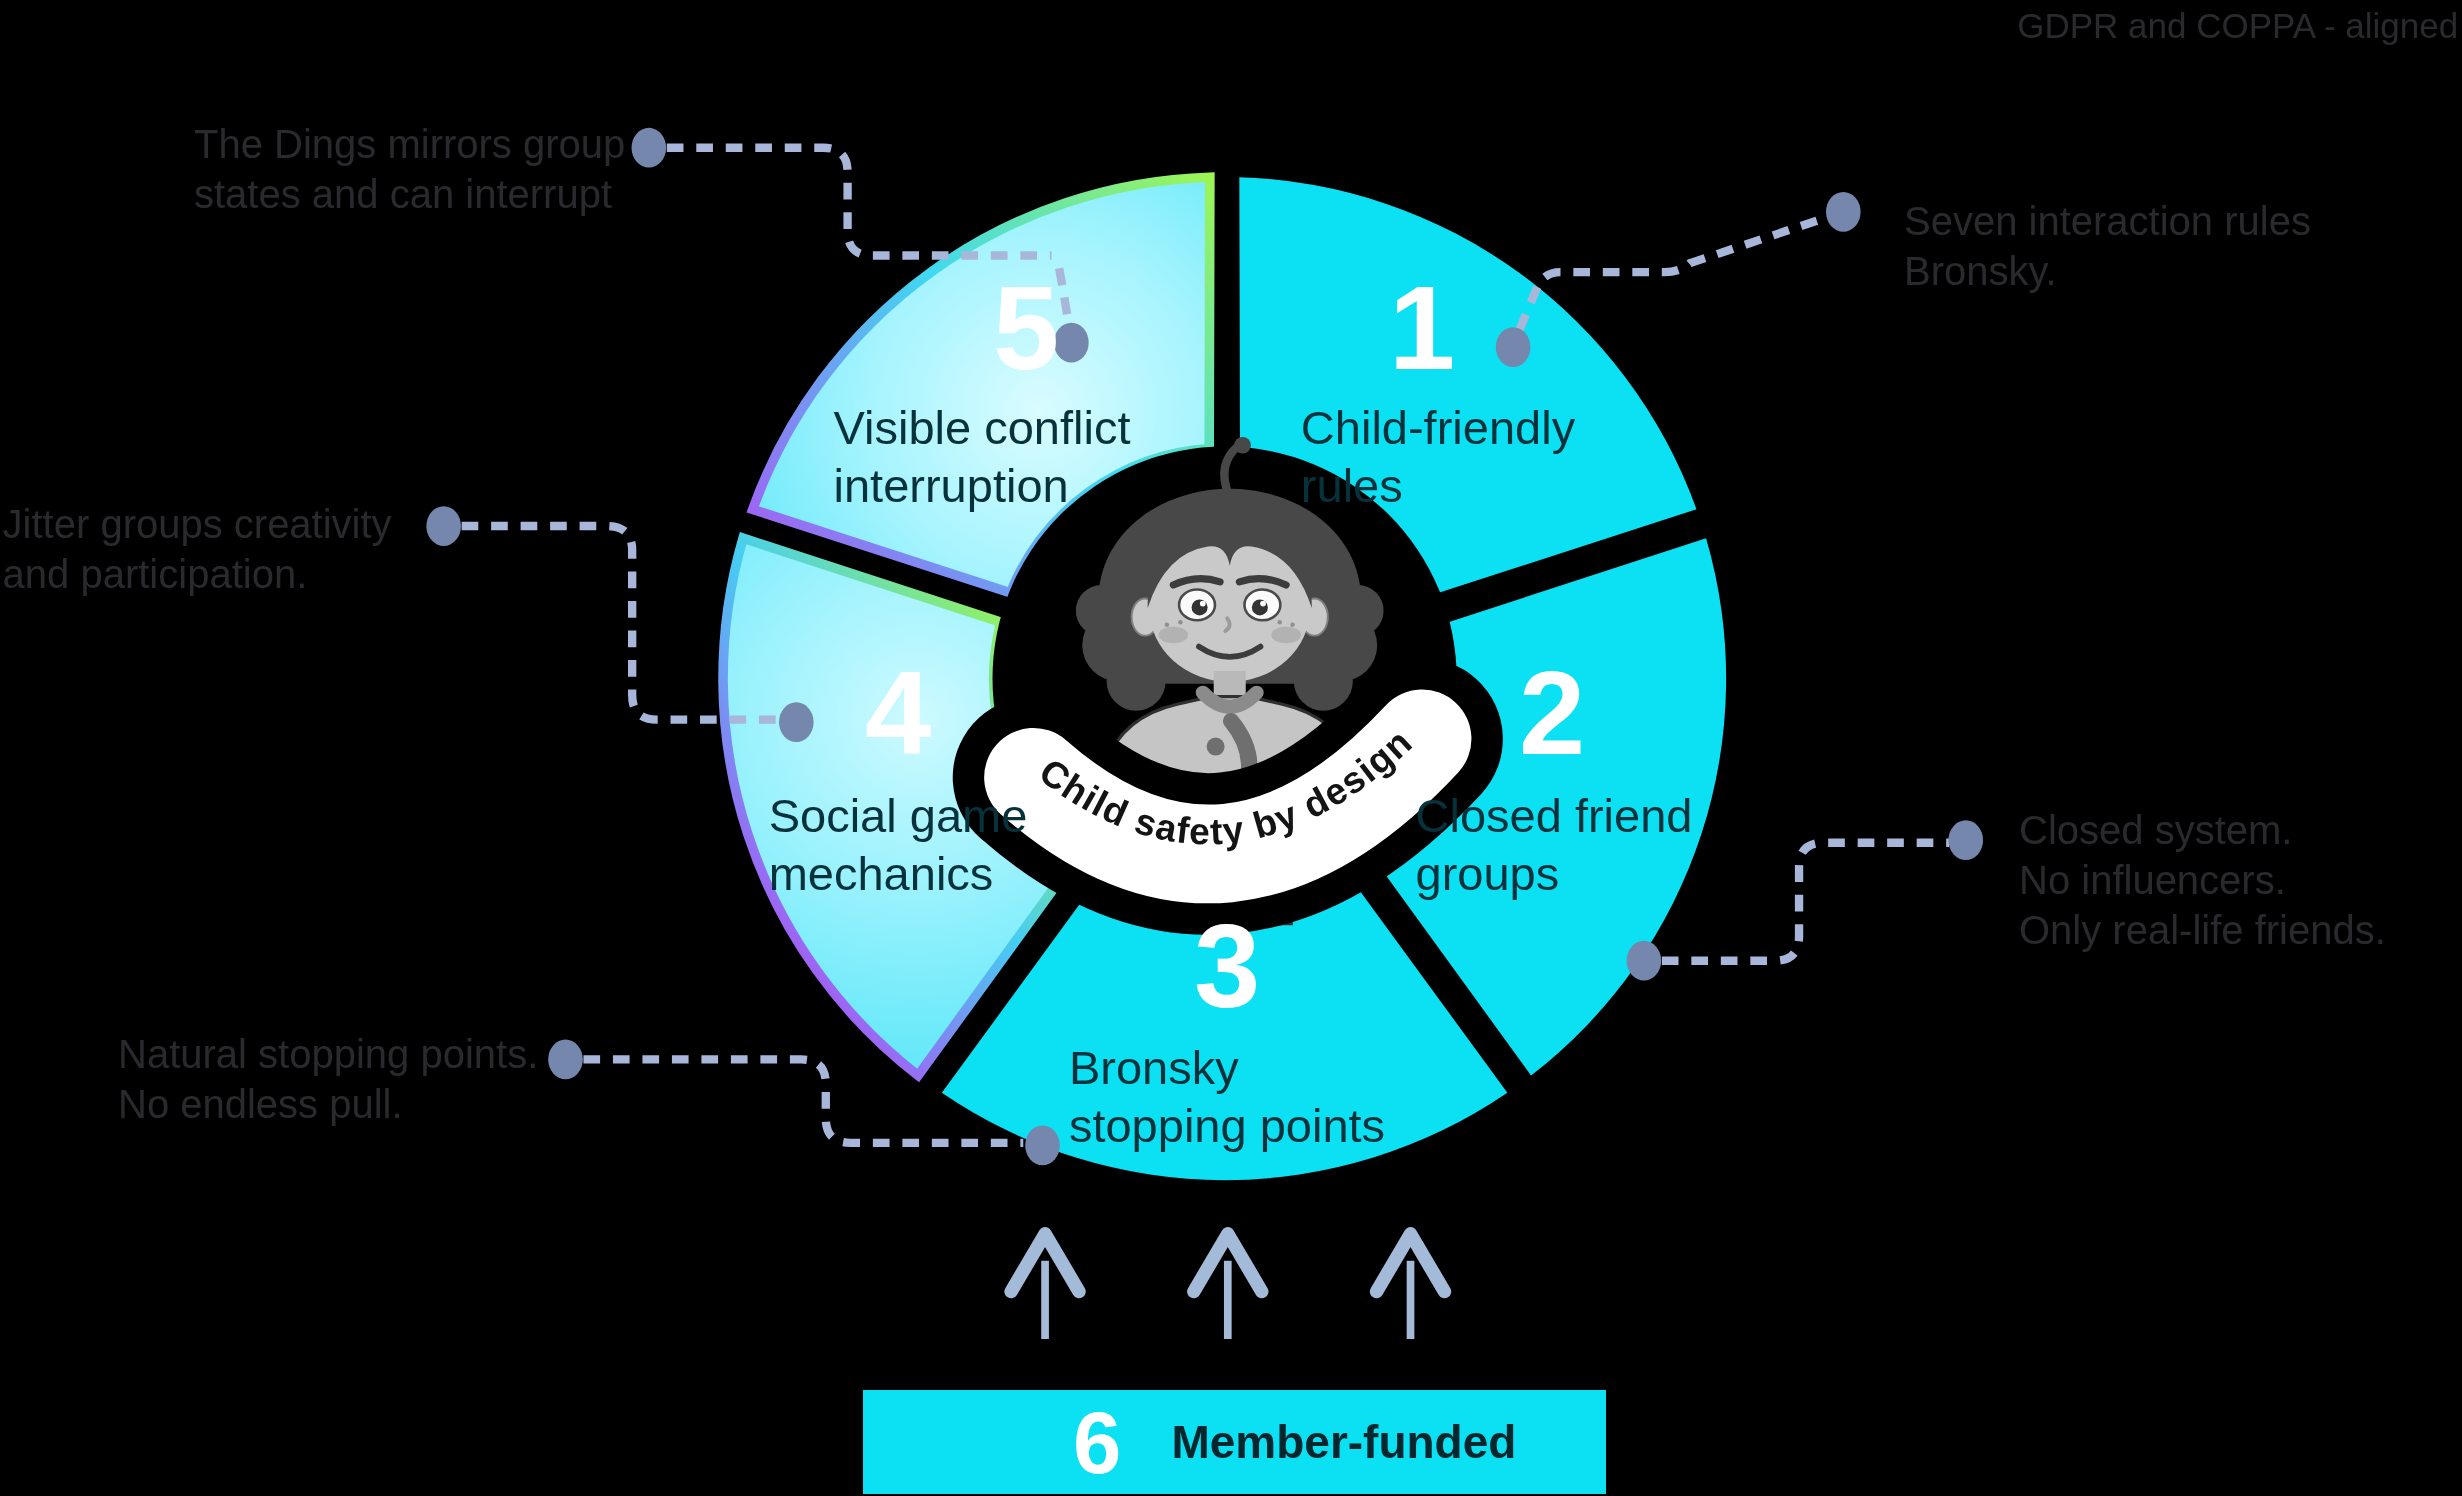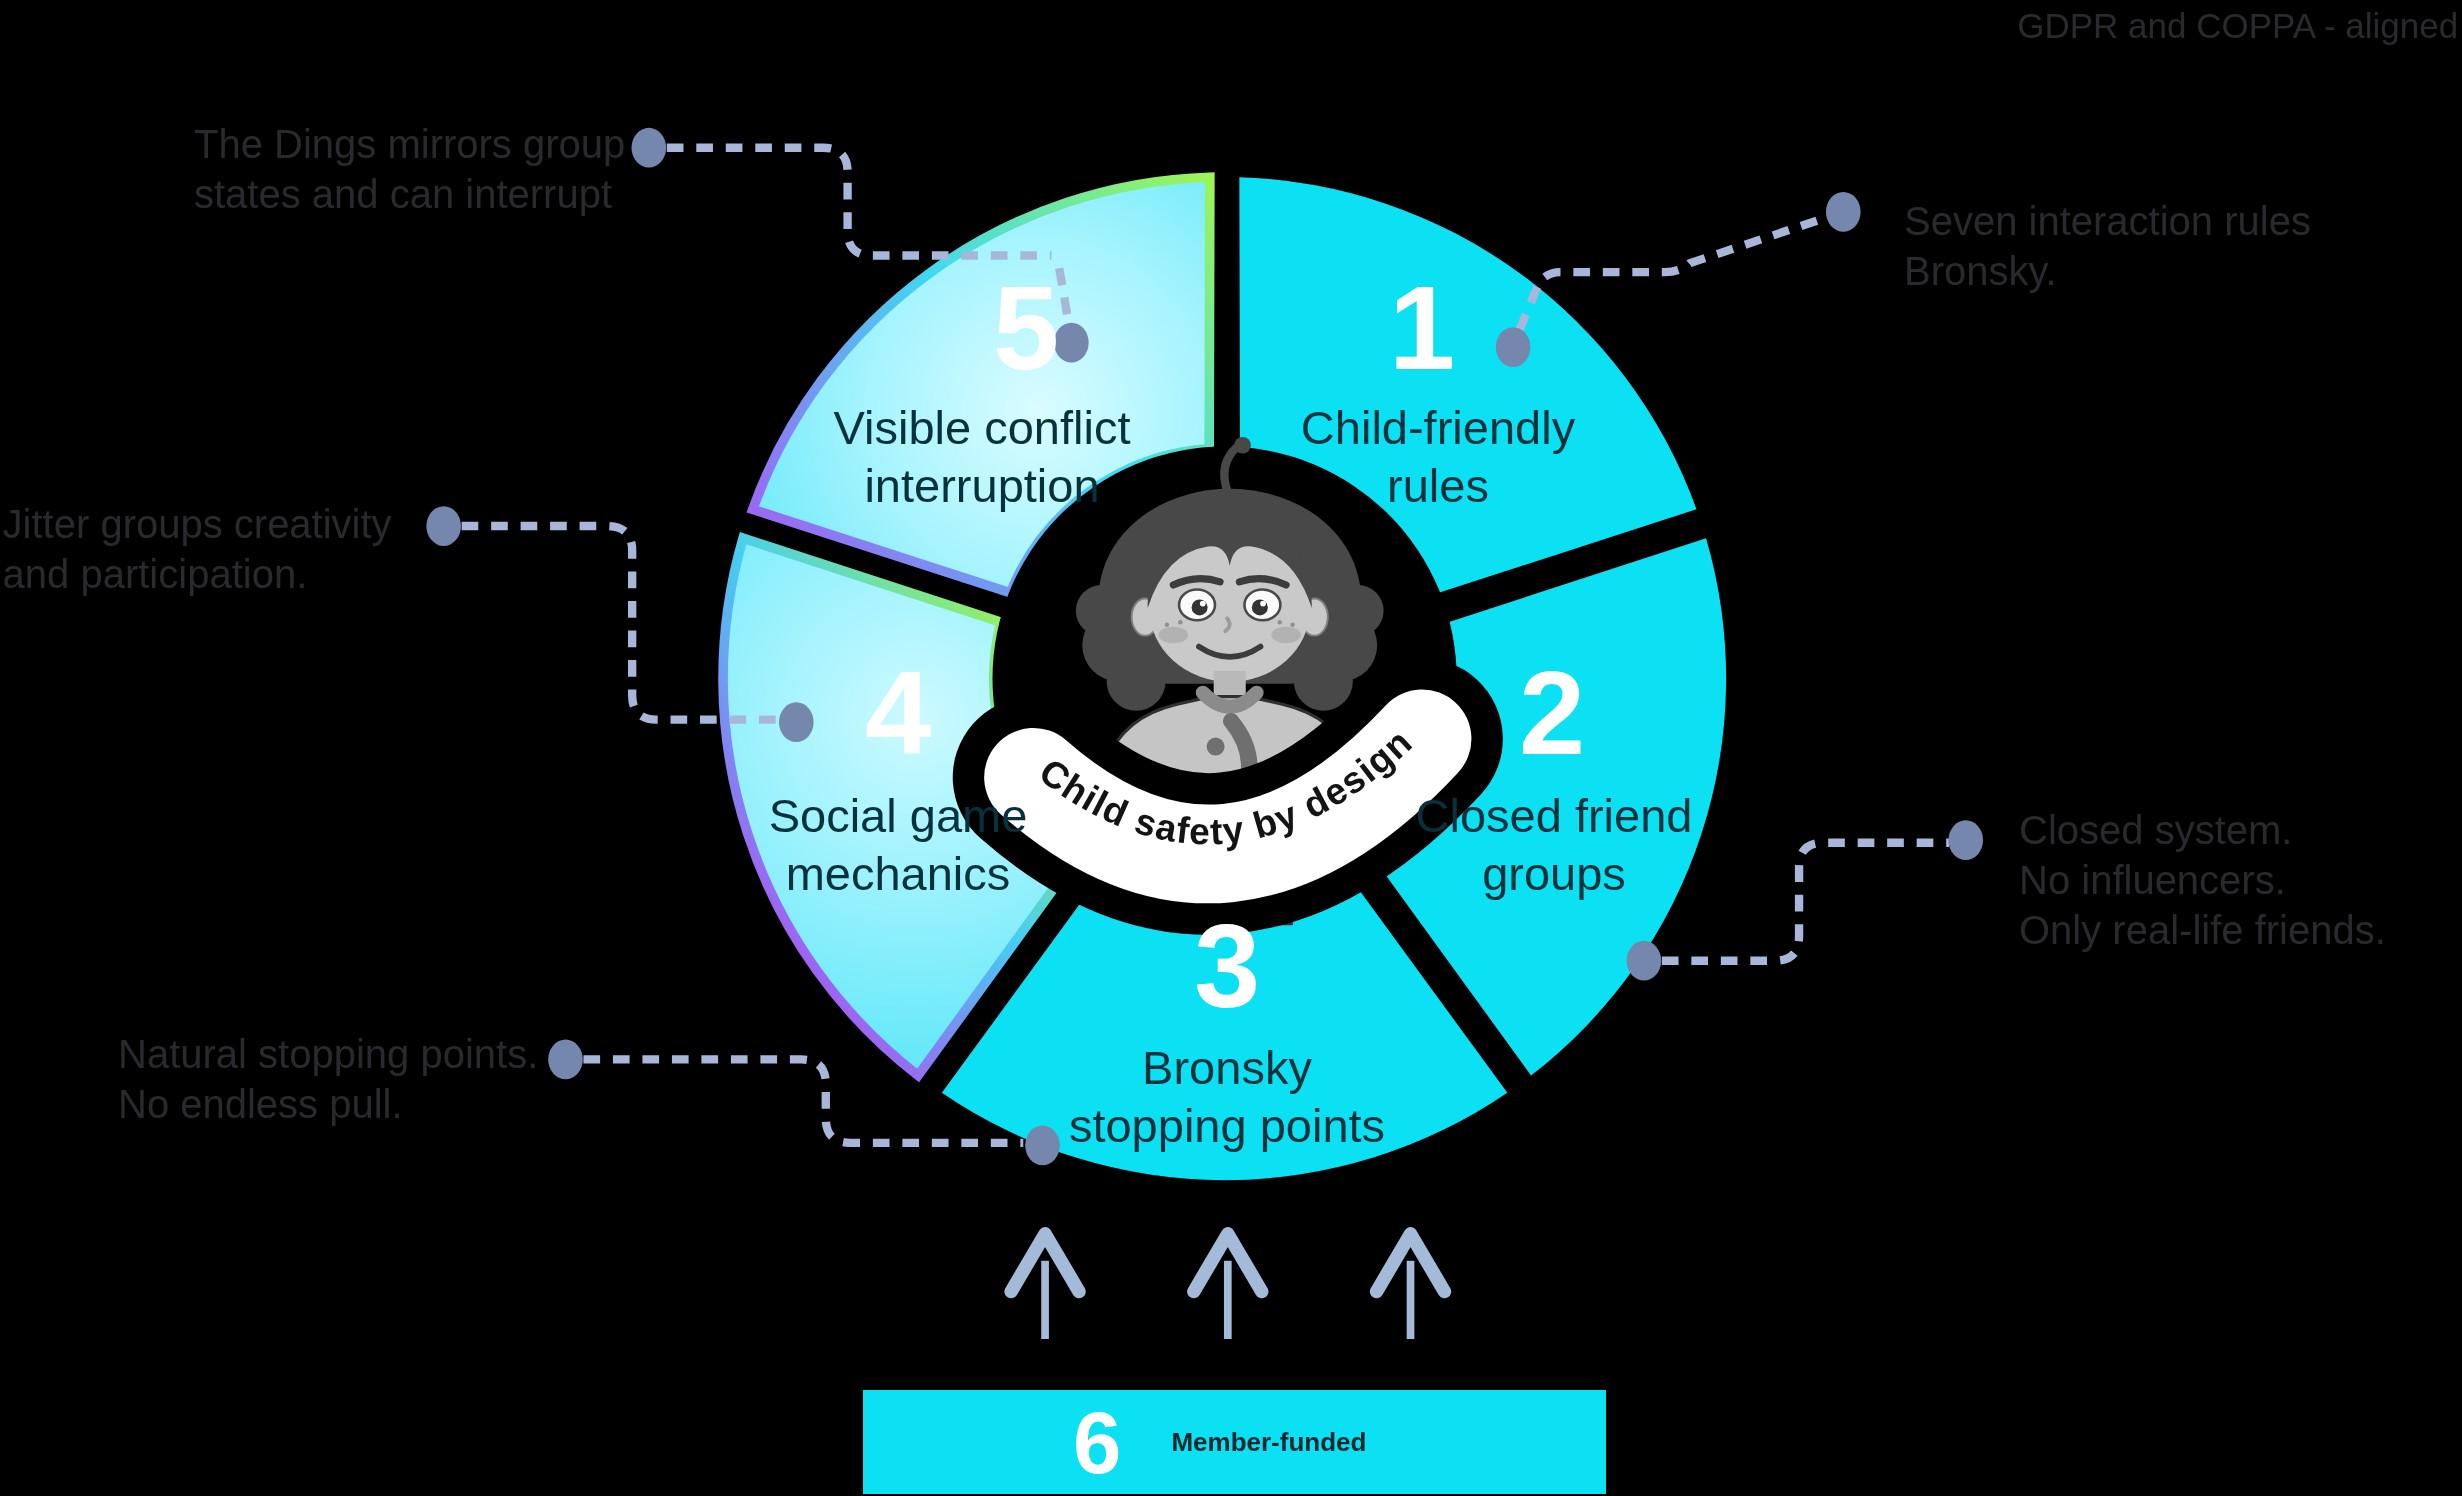--- a/index.html
+++ b/index.html
@@ -3,26 +3,26 @@
 <meta charset="utf-8">
 <style>
   html,body{margin:0;padding:0;background:#000;}
   body{width:2462px;height:1497px;overflow:hidden;position:relative;
        font-family:"Liberation Sans",sans-serif;}
   .stage{position:absolute;inset:0;width:2462px;height:1497px;}
   svg.canvas{position:absolute;left:0;top:0;}
   .abs{position:absolute;}
   .ctr{transform:translate(-50%,-50%);}
   .seg-num{font-size:119px;font-weight:600;color:#ffffff;line-height:1;text-align:center;}
-  .seg-label{font-size:47px;font-weight:500;color:var(--labeltext);line-height:58px;text-align:center;white-space:nowrap;}
+  .seg-label{font-size:47px;font-weight:500;color:var(--labeltext);line-height:58px;text-align:left;white-space:nowrap;}
   .annotation{font-size:40px;line-height:50px;font-weight:400;color:var(--dimtext);white-space:nowrap;}
   .badge{font-size:35px;font-weight:400;color:var(--dimtext);white-space:nowrap;}
   .banner{background:var(--cyan);display:flex;align-items:center;}
   .banner-num{font-size:87px;font-weight:700;color:#ffffff;line-height:1;}
-  .banner-label{font-size:26px;font-weight:600;color:var(--darkteal);white-space:nowrap;}
+  .banner-label{font-size:46px;font-weight:600;color:var(--darkteal);white-space:nowrap;}
 </style>
 </head>
 <body>
 
 <div class="stage">
 
 <svg class="canvas" width="2462" height="1497" viewBox="0 0 3840 2334">
   <defs>
     <radialGradient id="gf5" gradientUnits="userSpaceOnUse" cx="1620" cy="640" r="520">
       <stop offset="0" stop-color="#d9fcff"></stop>

